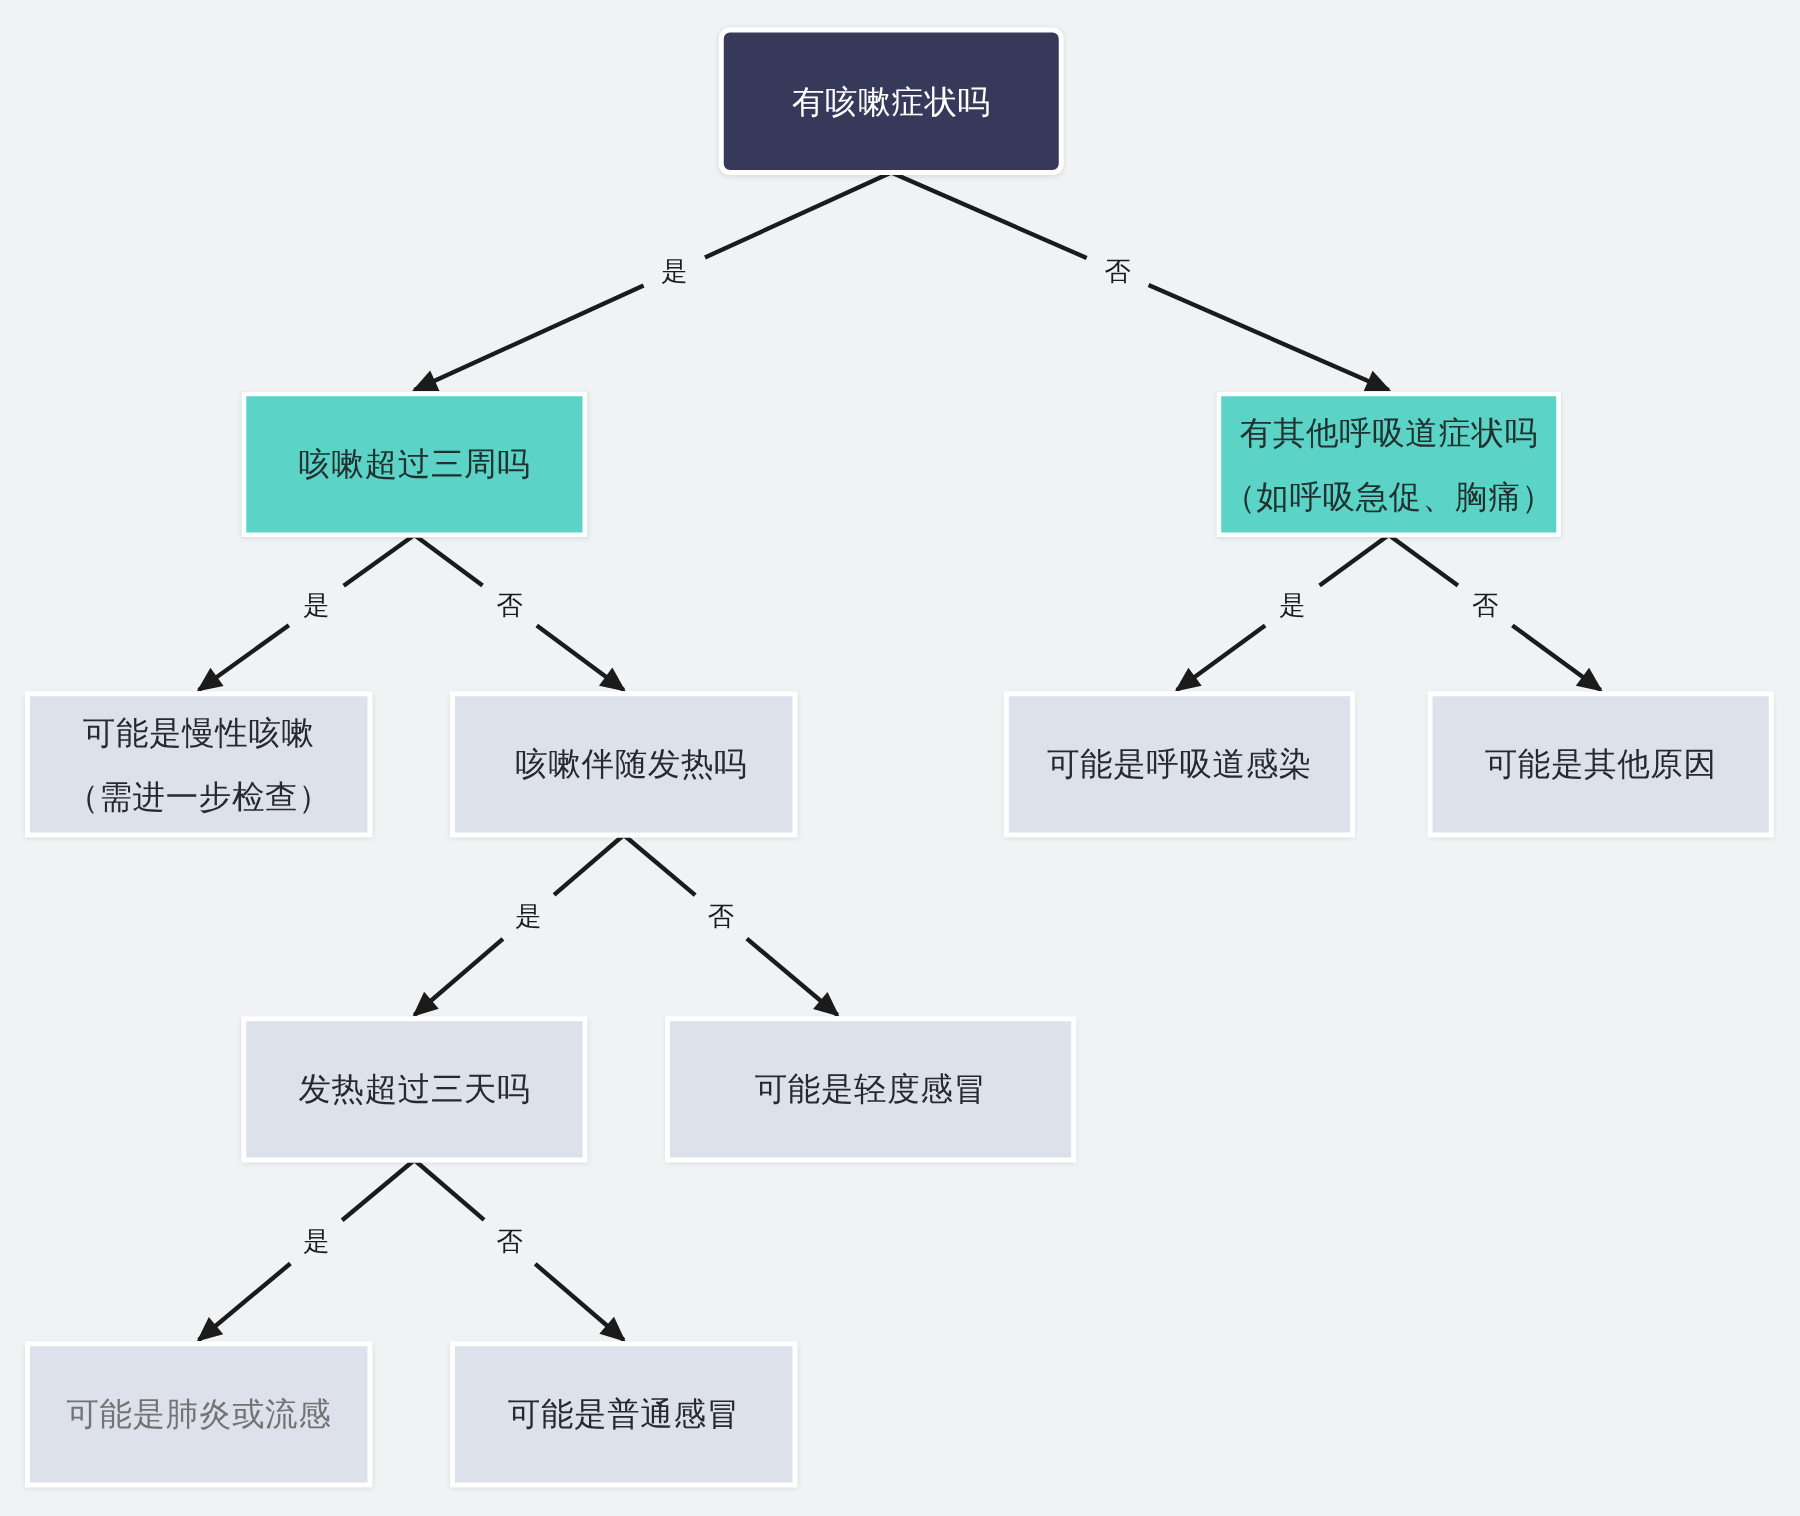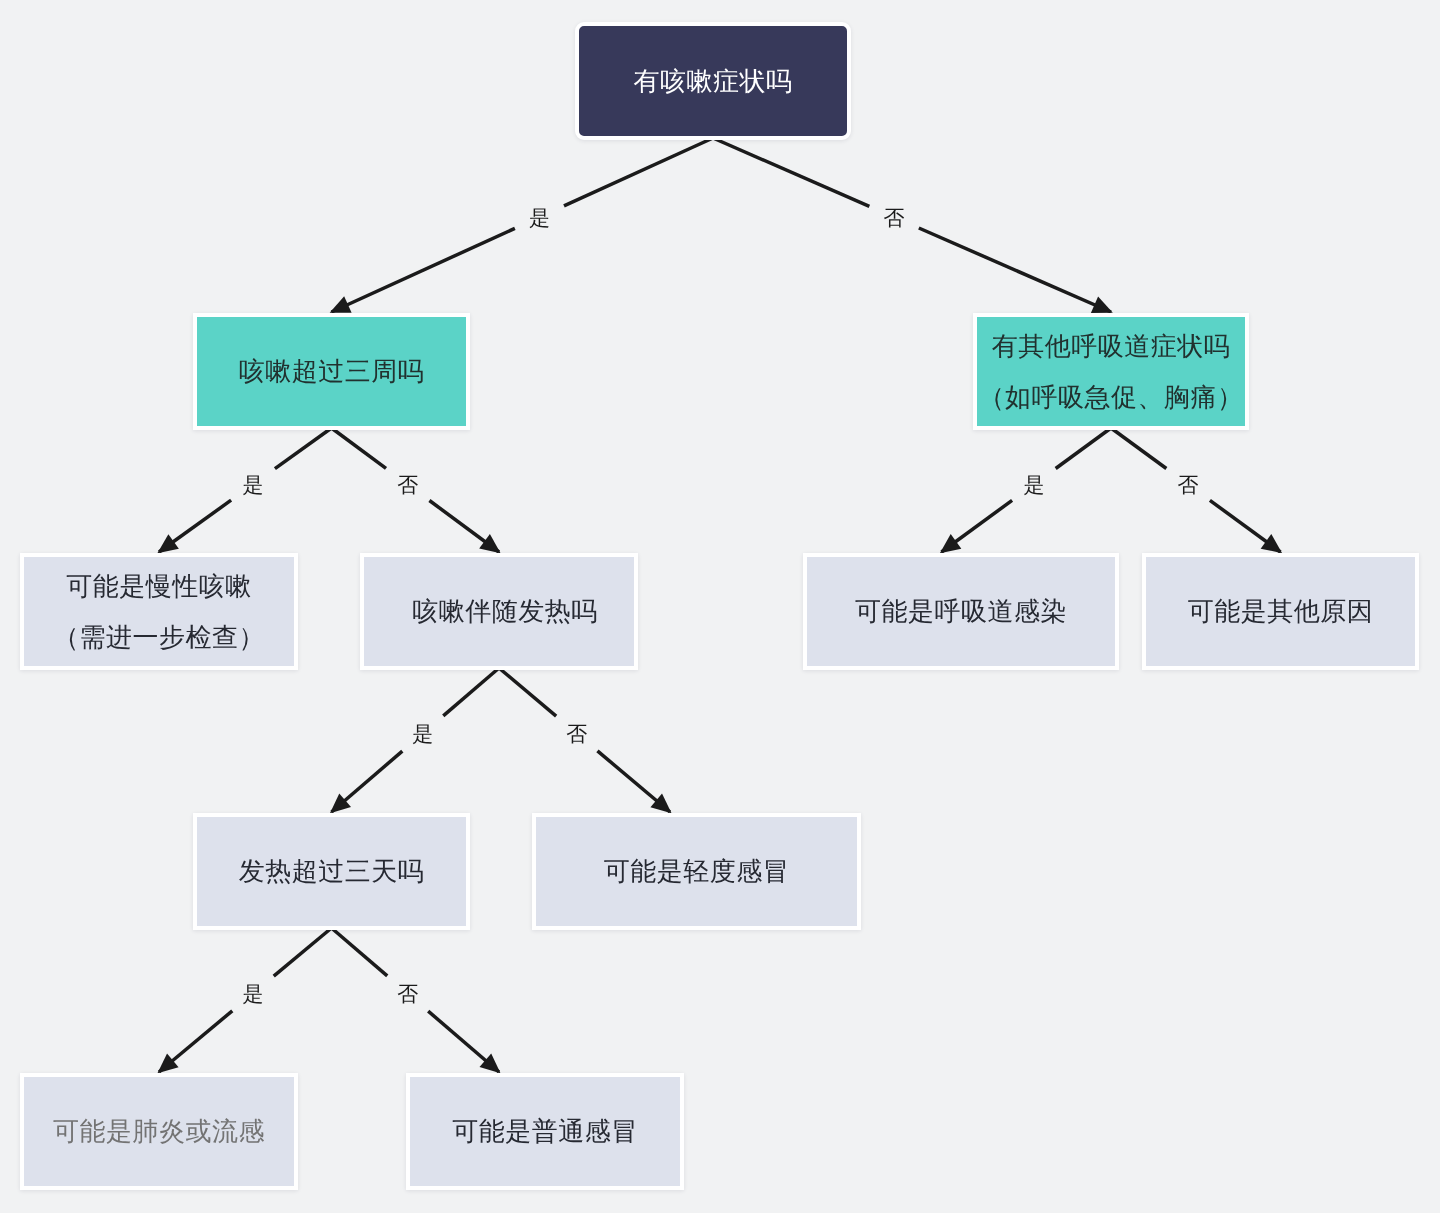--- a/index.html
+++ b/index.html
@@ -103,21 +103,21 @@
         <div class="node-label">
           <span class="node-line">可能是慢性咳嗽</span>
           <span class="node-line">（需进一步检查）</span>
         </div>
       </div>
       <div class="node gray" style="left: 360px; top: 553px; width: 278px; height: 117px; background: rgb(221, 225, 236); color: rgb(38, 41, 50); border-color: rgb(255, 255, 255); padding-left: 12px;">
         <div class="node-label">
           <span class="node-line">咳嗽伴随发热吗</span>
         </div>
       </div>
-      <div class="node gray" style="left: 803px; top: 553px; width: 316px; height: 117px; background: rgb(221, 225, 236); color: rgb(38, 41, 50); border-color: rgb(255, 255, 255);">
+      <div class="node gray" style="left: 803px; top: 553px; width: 281px; height: 117px; background: rgb(221, 225, 236); color: rgb(38, 41, 50); border-color: rgb(255, 255, 255);">
         <div class="node-label">
           <span class="node-line">可能是呼吸道感染</span>
         </div>
       </div>
       <div class="node gray" style="left: 1142px; top: 553px; width: 277px; height: 117px; background: rgb(221, 225, 236); color: rgb(38, 41, 50); border-color: rgb(255, 255, 255);">
         <div class="node-label">
           <span class="node-line">可能是其他原因</span>
         </div>
       </div>
       <div class="node gray" style="left: 193px; top: 813px; width: 277px; height: 117px; background: rgb(221, 225, 236); color: rgb(38, 41, 50); border-color: rgb(255, 255, 255);">
@@ -128,19 +128,19 @@
       <div class="node gray" style="left: 532px; top: 813px; width: 329px; height: 117px; background: rgb(221, 225, 236); color: rgb(38, 41, 50); border-color: rgb(255, 255, 255);">
         <div class="node-label">
           <span class="node-line">可能是轻度感冒</span>
         </div>
       </div>
       <div class="node gray" style="left: 20px; top: 1073px; width: 278px; height: 117px; background: rgb(221, 225, 236); color: #737373; border-color: rgb(255, 255, 255);">
         <div class="node-label">
           <span class="node-line">可能是肺炎或流感</span>
         </div>
       </div>
-      <div class="node gray" style="left: 360px; top: 1073px; width: 278px; height: 117px; background: rgb(221, 225, 236); color: rgb(38, 41, 50); border-color: rgb(255, 255, 255); margin-left: 46px;">
+      <div class="node gray" style="left: 360px; top: 1073px; width: 278px; height: 117px; background: rgb(221, 225, 236); color: rgb(38, 41, 50); border-color: rgb(255, 255, 255);">
         <div class="node-label">
           <span class="node-line">可能是普通感冒</span>
         </div>
       </div>
     </div>
 </div>
 
 </body></html>

